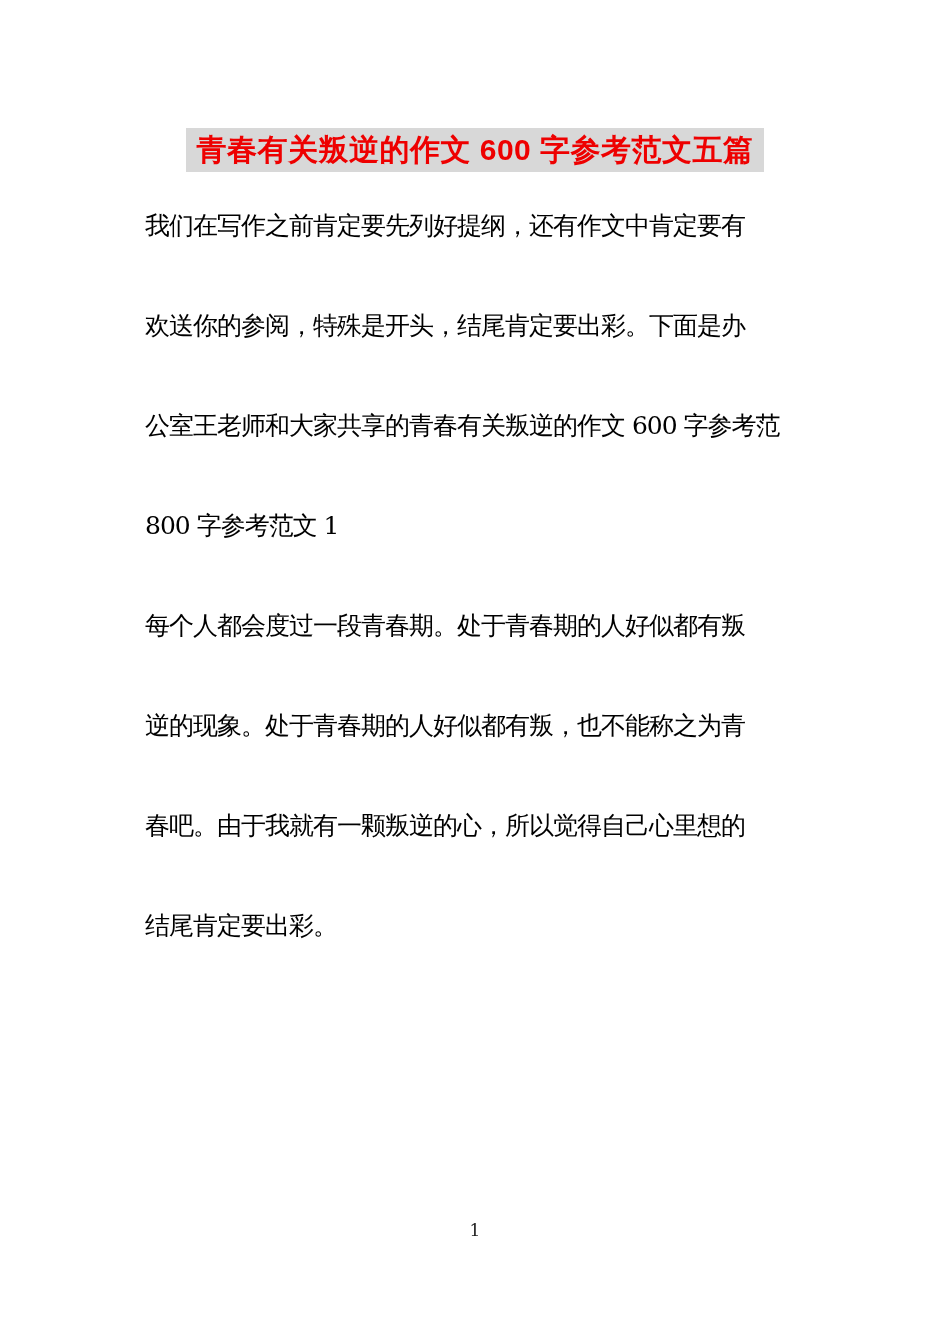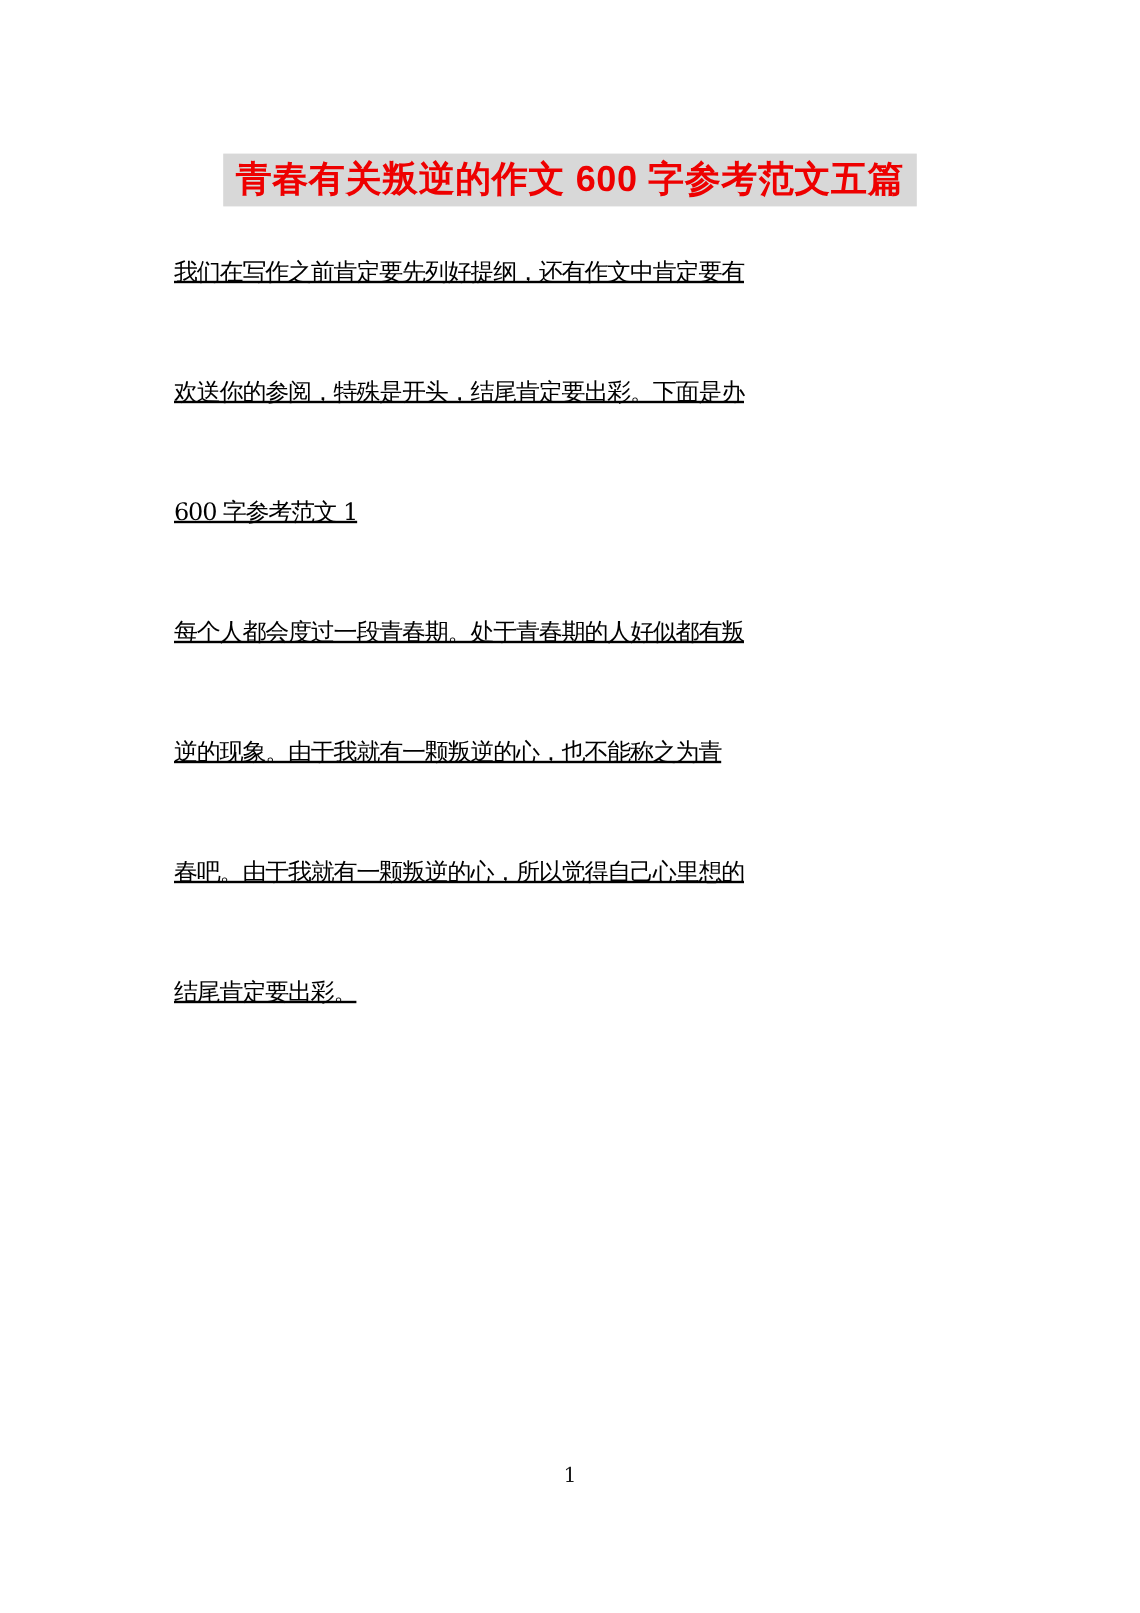--- a/index.html
+++ b/index.html
@@ -36,24 +36,23 @@
     height: 44px;
     padding: 0 10px;
     white-space: nowrap;
   }
   
   .body-block {
     position: absolute;
     top: 176px;
     left: 145px;
     width: 690px;
-    font-size: 20px;
+    font-size: 25px;
     line-height: 100px;
     letter-spacing: -1px;
-    text-decoration: underline;
   }
   .text-line {
     height: 100px;
     white-space: nowrap;
     overflow: visible;
   }
   
   .footer {
     position: absolute;
     top: 1220px;
@@ -71,23 +70,24 @@
 
 <div class="page">
 
   <div class="title-row">
     <span class="title-highlight">青春有关叛逆的作文 600 字参考范文五篇</span>
   </div>
 
   <div class="body-block">
     <div class="text-line">我们在写作之前肯定要先列好提纲，还有作文中肯定要有</div>
     <div class="text-line">欢送你的参阅，特殊是开头，结尾肯定要出彩。下面是办</div>
-    <div class="text-line">600 字参考范文 1</div>
+    <div class="text-line">公室王老师和大家共享的青春有关叛逆的作文 600 字参考范</div>
+    <div class="text-line">800 字参考范文 1</div>
     <div class="text-line">每个人都会度过一段青春期。处于青春期的人好似都有叛</div>
-    <div class="text-line">逆的现象。由于我就有一颗叛逆的心，也不能称之为青</div>
+    <div class="text-line">逆的现象。处于青春期的人好似都有叛，也不能称之为青</div>
     <div class="text-line">春吧。由于我就有一颗叛逆的心，所以觉得自己心里想的</div>
     <div class="text-line">结尾肯定要出彩。</div>
   </div>
 
   <div class="footer">
     <span>1</span>
   </div>
 
 </div>
 

